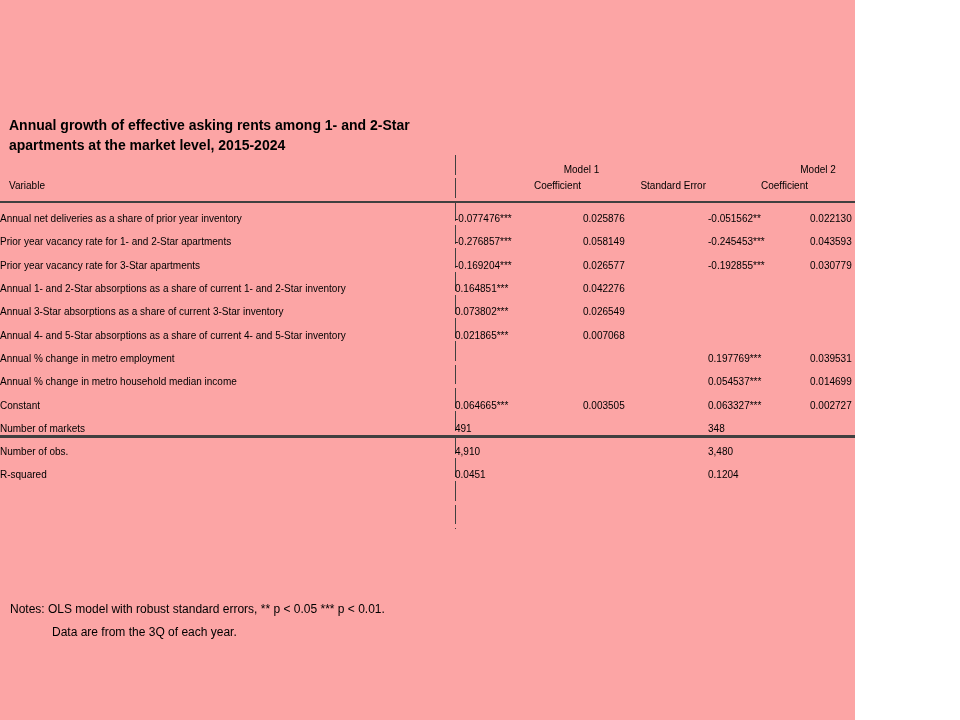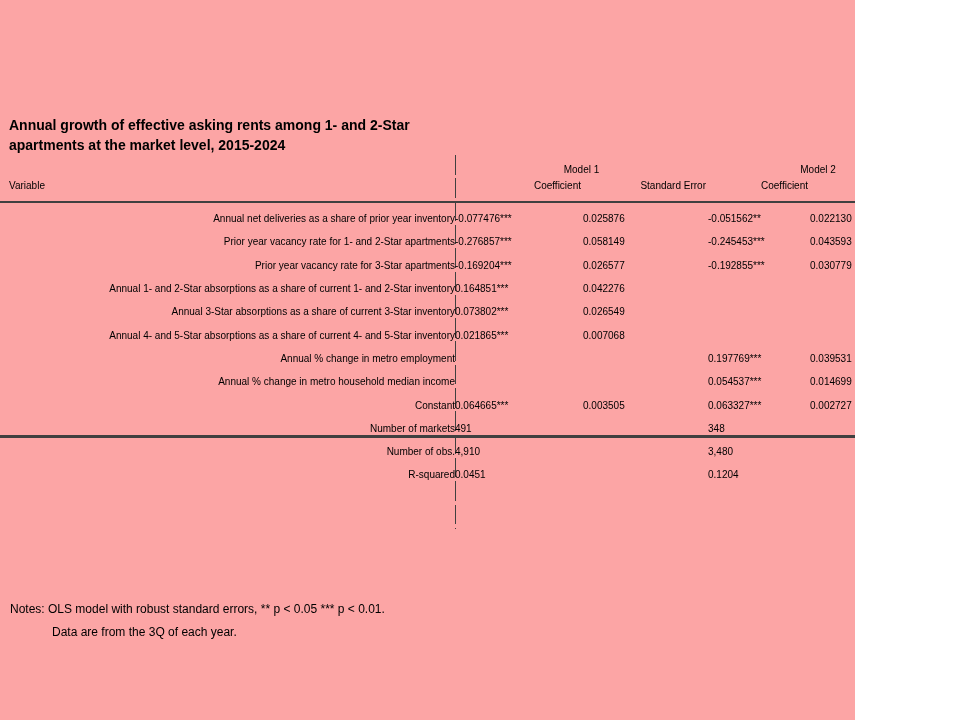--- a/index.html
+++ b/index.html
@@ -60,21 +60,21 @@
     white-space: nowrap;
   }
   tr.model-row { height: 25px; }
   tr.model-row th { text-align: center; vertical-align: middle; padding-top: 4px; }
   tr.sub-row { height: 23px; }
   tr.sub-row th { vertical-align: bottom; padding-bottom: 16px; }
   tr.sub-row th.var-h { text-align: left; padding-left: 9px; }
   tr.sub-row th.num-h { text-align: right; padding-right: 2px; }
   tbody tr { height: 23.3px; }
   tbody td { vertical-align: middle; padding-top: 4px; }
-  td.var { text-align: right; padding-left: 9px; }
+  td.var { text-align: left; padding-left: 9px; }
   td.num { padding-right: 2px; }
 
   .notes {
     position: absolute;
     left: 10px;
     top: 598px;
     font-size: 12px;
     line-height: 23px;
     white-space: nowrap;
   }

